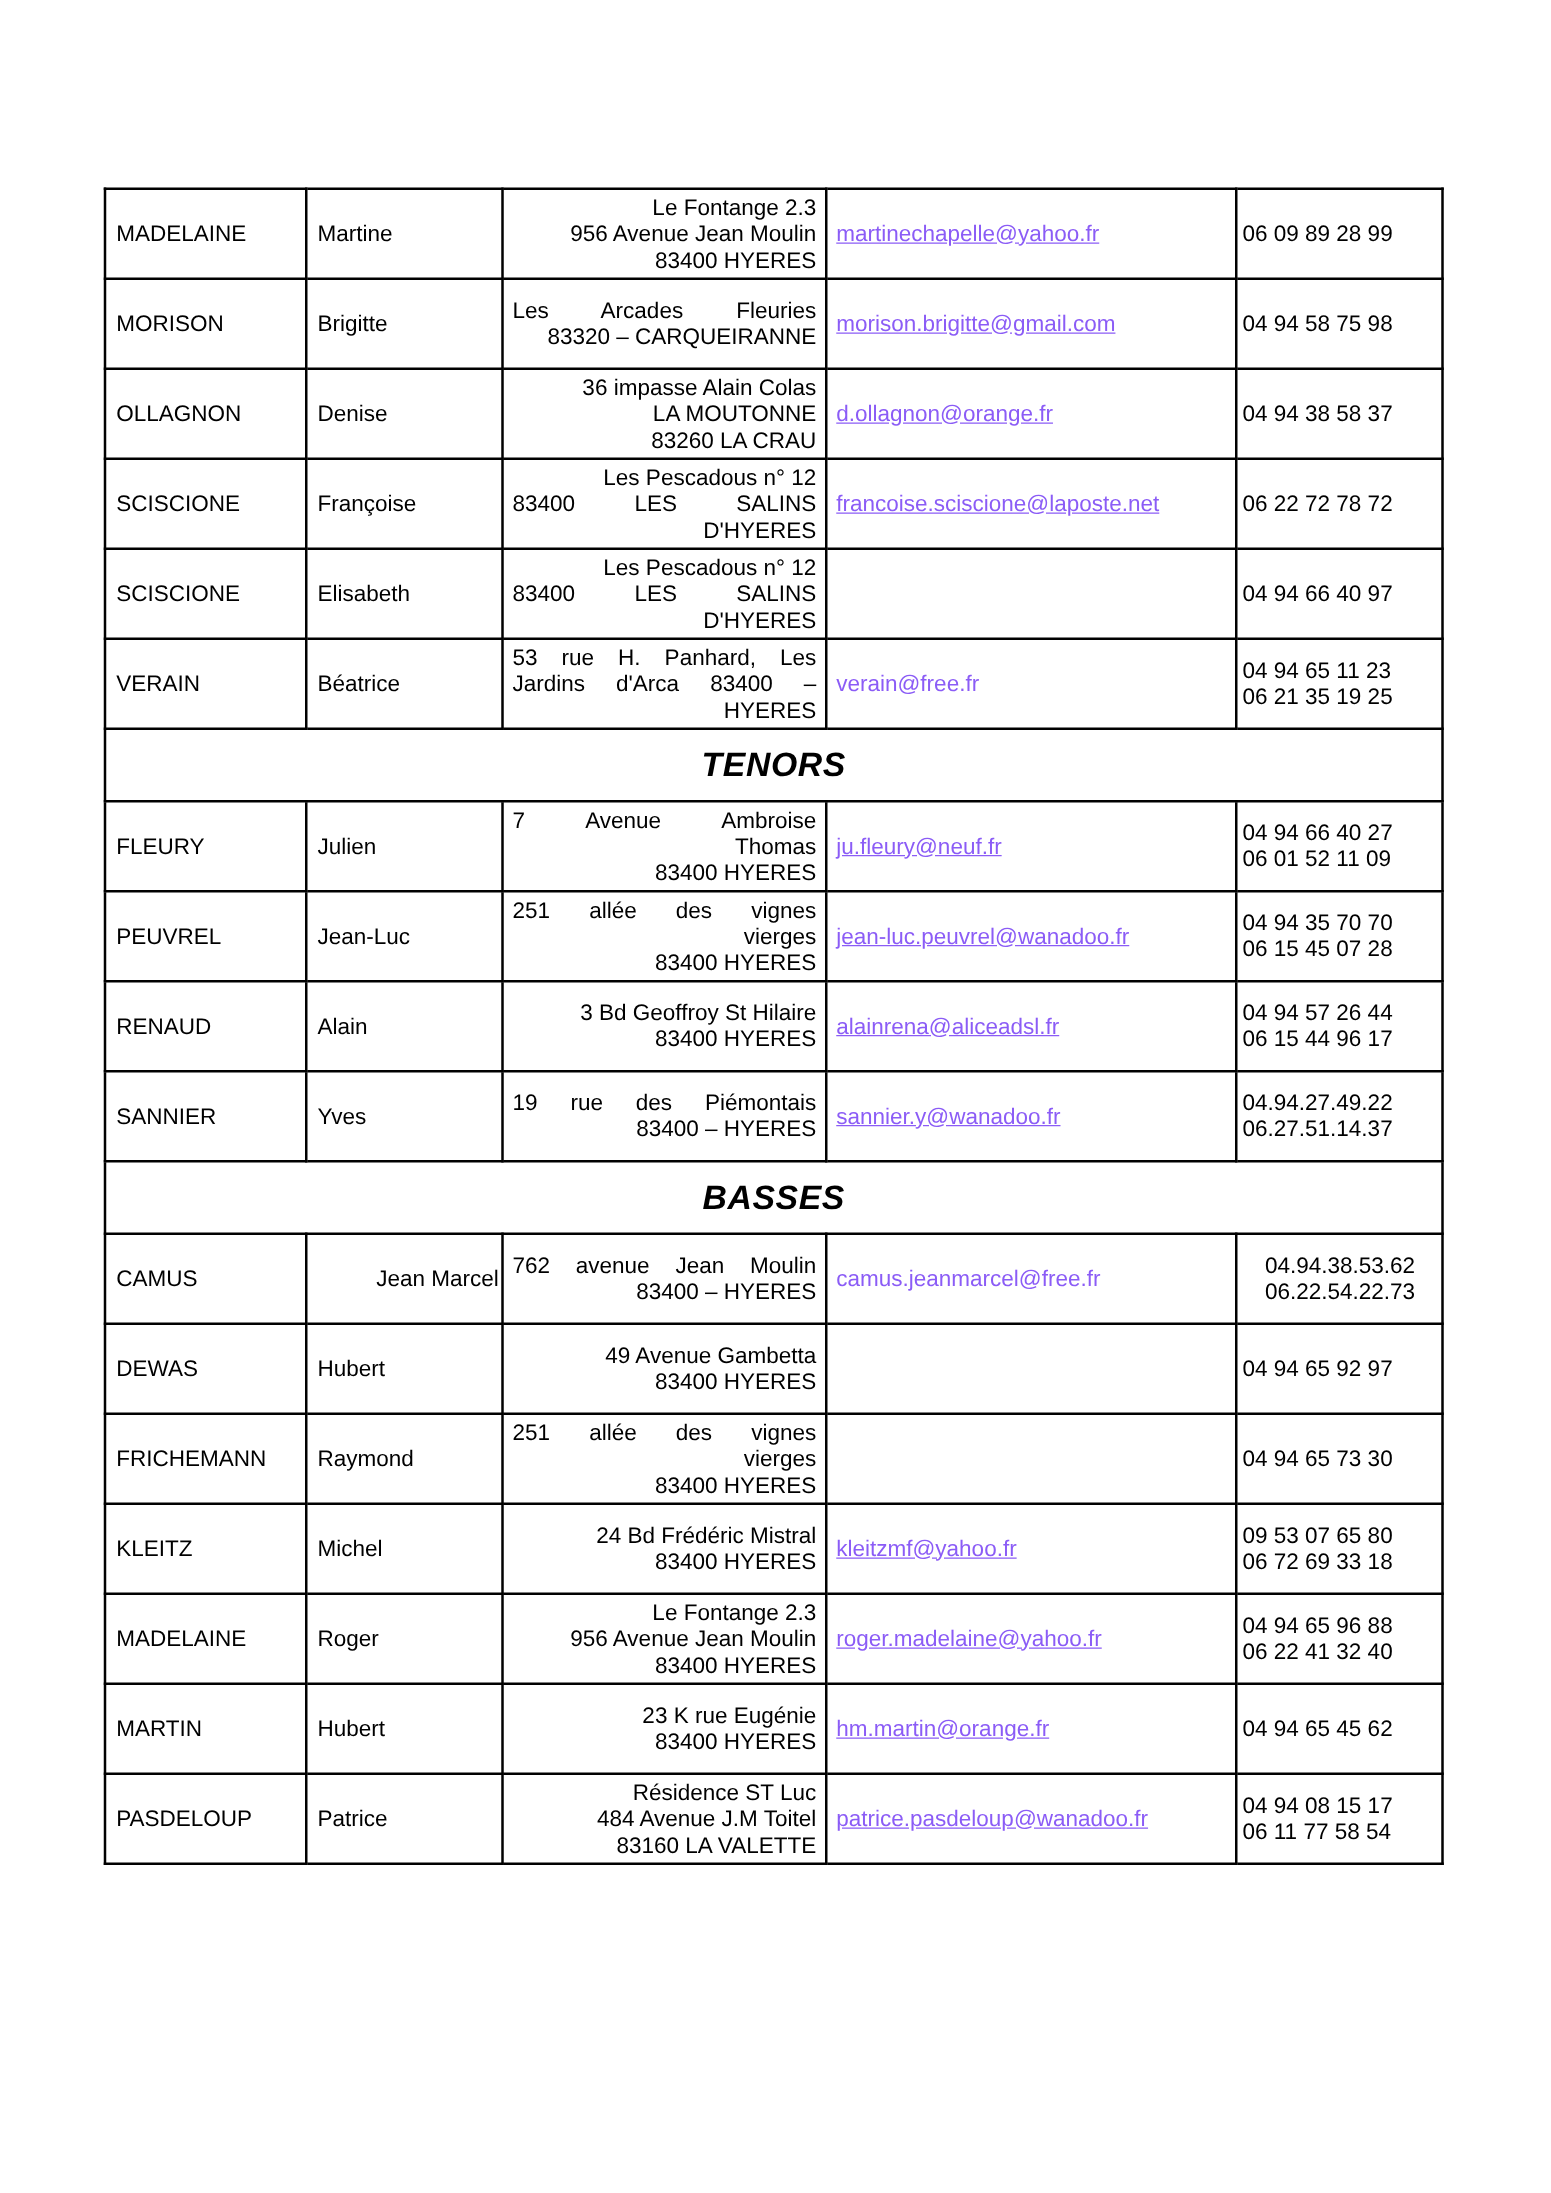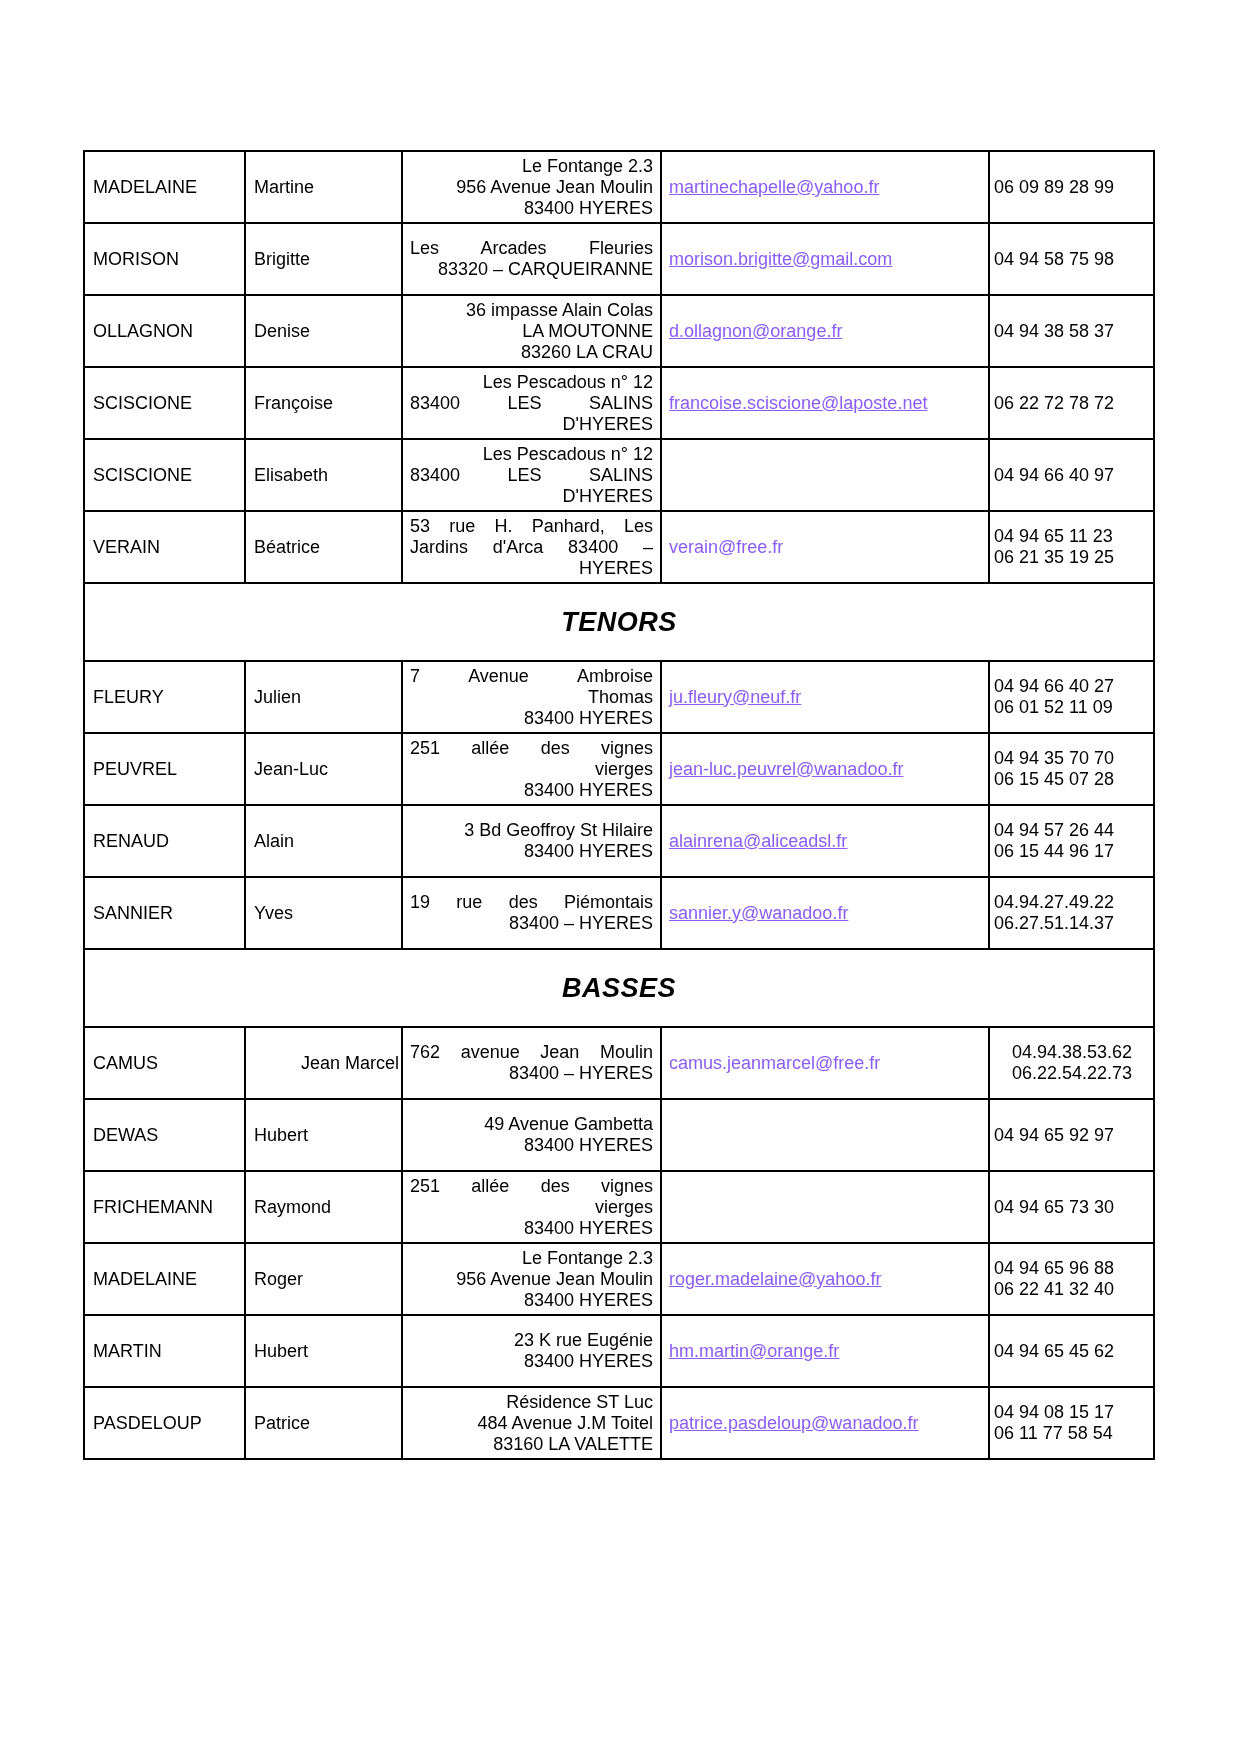--- a/index.html
+++ b/index.html
@@ -13,21 +13,21 @@
     position:absolute;left:83px;top:150px;width:1070px;
     border-collapse:collapse;table-layout:fixed;
   }
   td{
     border:2px solid #000;
     font-size:18px;line-height:21px;
     vertical-align:middle;overflow:hidden;
     word-wrap:break-word;
   }
   tr.data{height:72px}
-  tr.section-row{height:78px}
+  tr.section-row{height:58px}
   .section-cell{
     text-align:center;font-weight:bold;font-style:italic;
     font-size:27px;letter-spacing:0.5px;
   }
   .last{padding-left:8px;padding-right:4px}
   .first{padding-left:8px;padding-right:4px}
   .first.center{text-align:right;padding-left:2px;padding-right:2px}
   .addr{padding:3px 7px}
   .addr div{text-align:right}
   .addr div.j{text-align:justify;text-align-last:justify}
@@ -220,20 +220,33 @@
             <div class="j">251 allée des vignes</div>
             <div>vierges</div>
             <div>83400 HYERES</div>
           </td>
           <td class="emailcell"></td>
           <td class="phone">
             <div>04 94 65 73 30</div>
           </td>
         </tr>
         <tr class="data">
+          <td class="last">KLEITZ</td>
+          <td class="first">Michel</td>
+          <td class="addr">
+            <div>24 Bd Frédéric Mistral</div>
+            <div>83400 HYERES</div>
+          </td>
+          <td class="emailcell"><a class="email u">kleitzmf@yahoo.fr</a></td>
+          <td class="phone">
+            <div>09 53 07 65 80</div>
+            <div>06 72 69 33 18</div>
+          </td>
+        </tr>
+        <tr class="data">
           <td class="last">MADELAINE</td>
           <td class="first">Roger</td>
           <td class="addr">
             <div>Le Fontange 2.3</div>
             <div>956 Avenue Jean Moulin</div>
             <div>83400 HYERES</div>
           </td>
           <td class="emailcell"><a class="email u">roger.madelaine@yahoo.fr</a></td>
           <td class="phone">
             <div>04 94 65 96 88</div>

